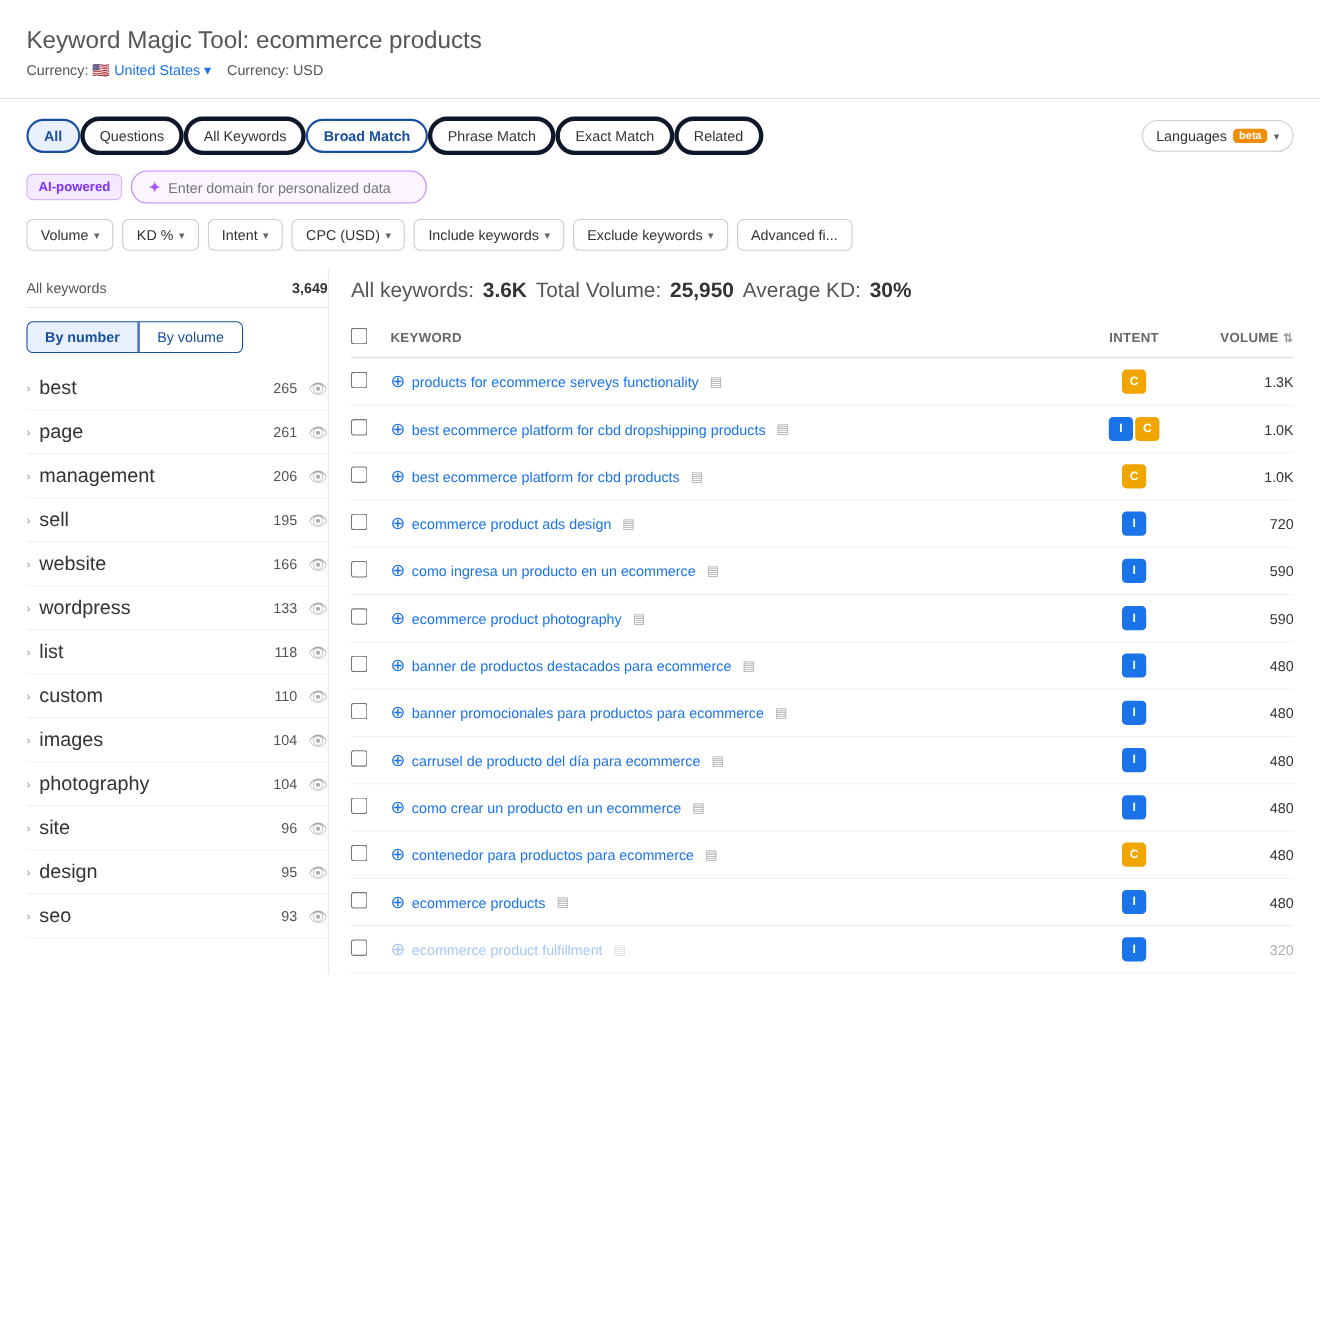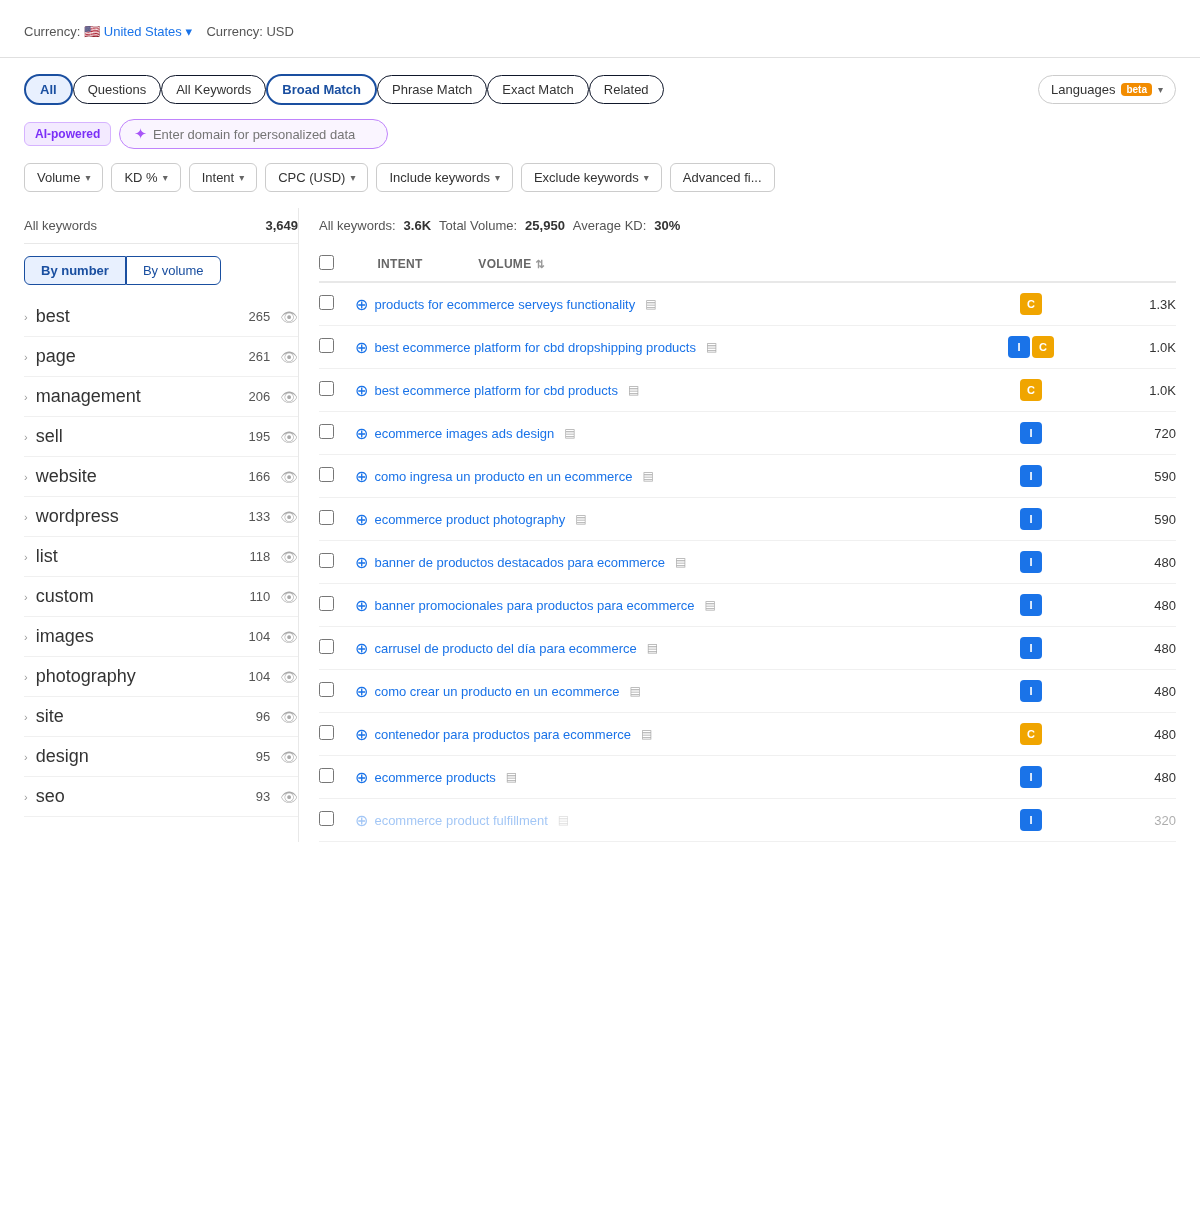--- a/index.html
+++ b/index.html
@@ -9,21 +9,21 @@
 
     .header-title { font-size: 22px; font-weight: 700; margin-bottom: 6px; }
     .header-title span { color: #555; font-weight: 400; }
     .header-sub { font-size: 13px; color: #555; margin-bottom: 18px; }
     .header-sub a { color: #1a73e8; text-decoration: none; font-weight: 500; }
 
     .divider { border: none; border-top: 1px solid #e0e0e0; margin: 0 -24px 16px -24px; }
 
     .tabs-row { display: flex; align-items: center; gap: 0; margin-bottom: 14px; flex-wrap: wrap; }
     .tab-btn {
-      padding: 6px 14px; border-radius: 20px; border: 1px solid #0f172a;
+      padding: 6px 14px; border-radius: 20px; border: 4px solid #0f172a;
       background: #fff; cursor: pointer; font-size: 13px; color: #333;
       white-space: nowrap;
     }
     .tab-btn.active { border-color: #1a4fa0; border-width: 2px; font-weight: 600; color: #1a4fa0; background: #fff; }
     .tab-btn.all-active { border-color: #1a4fa0; border-width: 2px; font-weight: 600; color: #1a4fa0; background: #e8f0fe; }
 
     .lang-btn {
       margin-left: auto; padding: 6px 12px; border-radius: 20px; border: 1px solid #ccc;
       background: #fff; cursor: pointer; font-size: 13px; color: #333; display: flex; align-items: center; gap: 6px;
     }
@@ -56,21 +56,21 @@
     .toggle-btn.active { background: #e8f0fe; font-weight: 600; text-align: center; }
 
     .sidebar-item { display: flex; align-items: center; padding: 9px 0; border-bottom: 1px solid #f0f0f0; cursor: pointer; }
     .sidebar-chevron { color: #999; font-size: 11px; margin-right: 8px; }
     .sidebar-label { flex: 1; font-size: 18px; color: #333; }
     .sidebar-count { font-size: 13px; color: #555; margin-right: 10px; }
     .eye-icon { color: #aaa; font-size: 14px; cursor: pointer; }
 
     .main-content { flex: 1; padding-left: 20px; }
 
-    .stats-row { display: flex; align-items: center; gap: 8px; padding: 10px 0 14px 0; font-size: 13px; color: #555; }
+    .stats-row { display: flex; align-items: center; gap: 8px; padding: 10px 0 14px 0; font-size: 19px; color: #555; }
     .stats-row strong { color: #333; text-align: center; }
 
     .table-wrap { width: 100%; }
     .table-header { display: flex; align-items: center; padding: 8px 0; border-bottom: 2px solid #e8e8e8; font-size: 12px; font-weight: 600; color: #666; text-transform: uppercase; letter-spacing: 0.3px; }
     .col-check { width: 36px; flex-shrink: 0; }
     .col-keyword { flex: 1; }
     .col-intent { width: 90px; flex-shrink: 0; text-align: center; }
     .col-volume { width: 100px; flex-shrink: 0; text-align: right; display: flex; align-items: center; justify-content: flex-end; gap: 4px; }
 
     .table-row { display: flex; align-items: center; padding: 10px 0; border-bottom: 1px solid #f0f0f0; }
@@ -87,20 +87,24 @@
     .sort-icon { color: #999; font-size: 11px; }
 
     .checkbox { width: 15px; height: 15px; border: 1.5px solid #ccc; border-radius: 3px; cursor: pointer; }
   </style>
 </head>
 <body>
 
 <div class="container">
 
   <div>
+    <div class="header-title">
+      <span>Keyword Magic Tool:</span>
+      <span>ecommerce products</span>
+    </div>
     <div class="header-sub">
       <span>Currency:</span>
       <a href="#">
         🇺🇸 <span>United States</span> ▾
       </a>
       &nbsp;&nbsp;
       <span>Currency: USD</span>
     </div>
   </div>
 
@@ -259,20 +263,21 @@
         <span>Total Volume:</span>
         <strong>25,950</strong>
         <span>Average KD:</span>
         <strong>30%</strong>
       </div>
       <div class="table-wrap">
         <div class="table-header">
           <div class="col-check">
             <input type="checkbox" class="checkbox" style="">
           </div>
+          <div class="col-keyword">Keyword</div>
           <div class="col-intent">Intent</div>
           <div class="col-volume">
             <span>Volume</span>
             <span class="sort-icon">⇅</span>
           </div>
         </div>
         <div id="table-rows">
             <div class="table-row">
     <div class="col-check">
       <input type="checkbox" class="checkbox" style="">
@@ -326,21 +331,21 @@
       <span class="vol-num">1.0K</span>
     </div>
   </div>
             <div class="table-row">
     <div class="col-check">
       <input type="checkbox" class="checkbox" style="">
     </div>
     <div class="col-keyword">
       <a href="#" class="kw-link">
         <span class="kw-add-icon">⊕</span>
-        <span>ecommerce images ads design</span>
+        <span>ecommerce product ads design</span>
         <span class="kw-page-icon">▤</span>
       </a>
     </div>
     <div class="col-intent"><span class="intent-badge intent-i">I</span></div>
     <div class="col-volume">
       <span class="vol-num">720</span>
     </div>
   </div>
             <div class="table-row">
     <div class="col-check">

